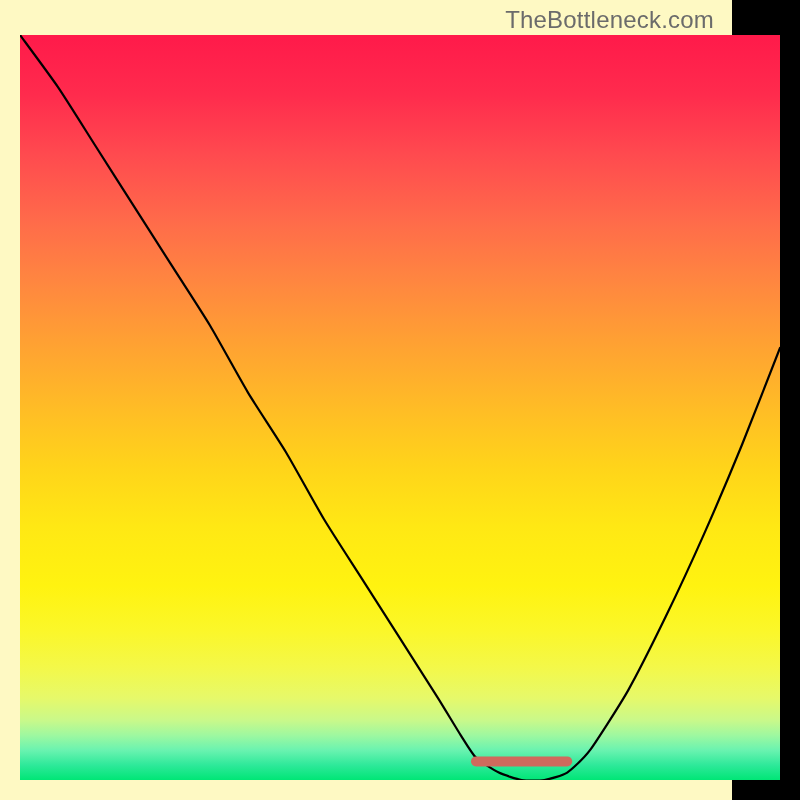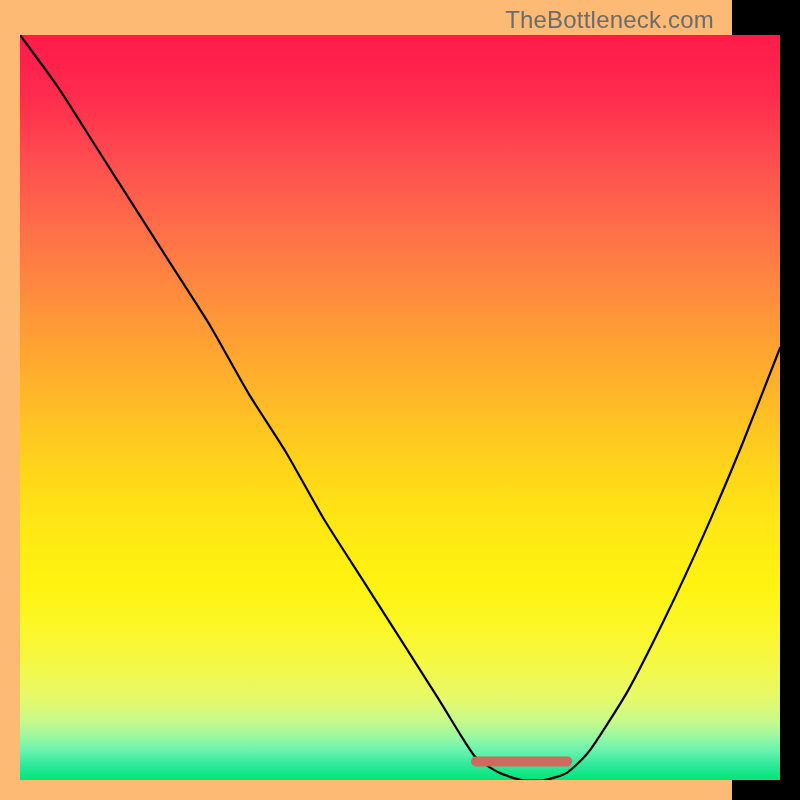--- a/index.html
+++ b/index.html
@@ -1,21 +1,21 @@
 <!DOCTYPE html>
 <html><head>
 <meta charset="utf-8">
 <style>
   * { margin: 0; padding: 0; box-sizing: border-box; }
   html, body { width: 800px; height: 800px; overflow: hidden; background: #000; }
   .frame {
     position: relative;
     width: 732px;
     height: 800px;
-    background: #fdba74;
+    background: #fef9c3;
   }
   .plot-area {
     position: absolute;
     left: 20px;
     top: 35px;
     width: 760px;
     height: 745px;
     overflow: hidden;
   }
   .gradient-bg {

